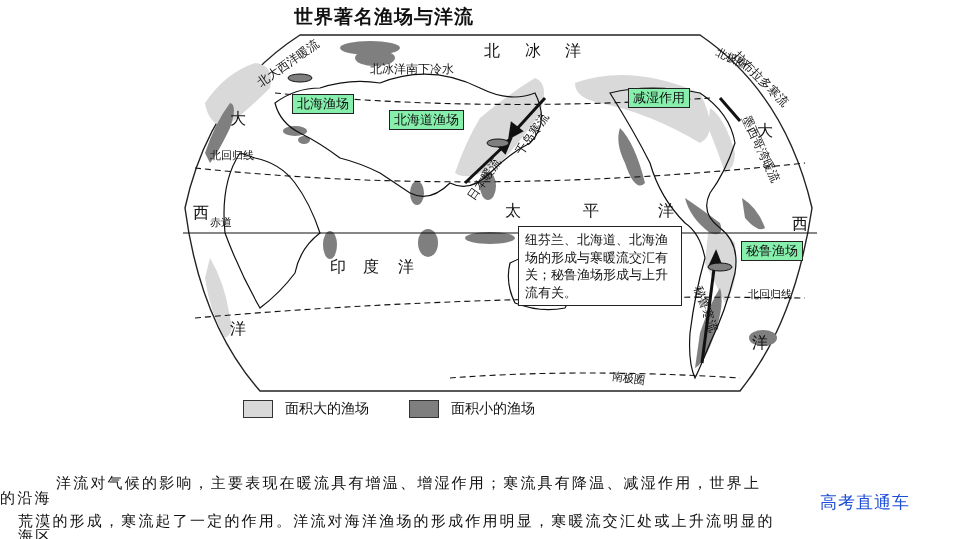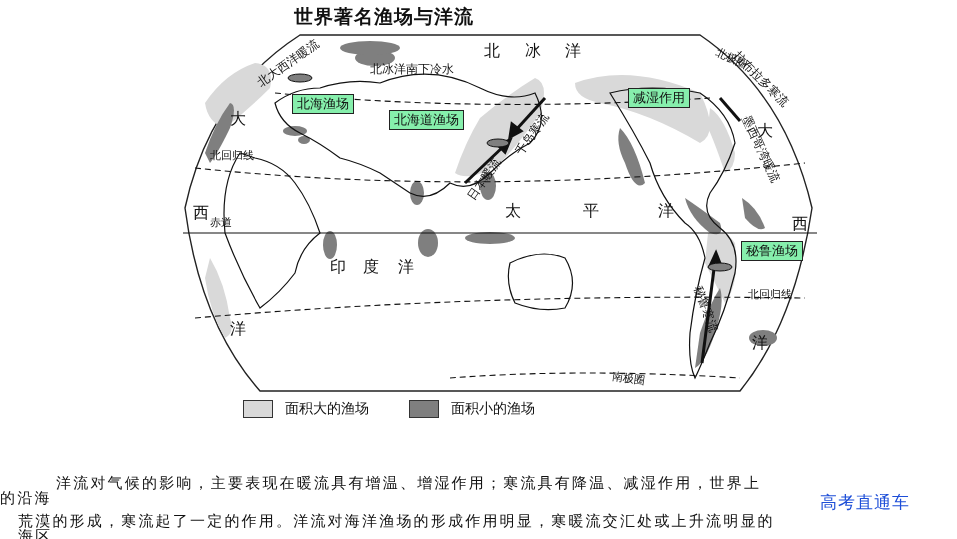--- a/index.html
+++ b/index.html
@@ -130,20 +130,21 @@
   <span class="lbl cur" style="left:545px;top:110px;transform:rotate(65deg)">墨西哥湾暖流</span>
   <span class="lbl cur" style="left:280px;top:140px;transform:rotate(-55deg)">日本暖流</span>
   <span class="lbl cur" style="left:328px;top:95px;transform:rotate(-55deg)">千岛寒流</span>
   <span class="lbl cur" style="left:502px;top:270px;transform:rotate(70deg)">秘鲁寒流</span>
 
   <div class="boxlbl" style="left:112px;top:61px">北海渔场</div>
   <div class="boxlbl" style="left:209px;top:77px">北海道渔场</div>
   <div class="boxlbl" style="left:448px;top:55px">减湿作用</div>
   <div class="boxlbl" style="left:561px;top:208px">秘鲁渔场</div>
 
+  <div class="note" style="left:338px;top:193px">纽芬兰、北海道、北海渔场的形成与寒暖流交汇有关；秘鲁渔场形成与上升流有关。</div>
 </div>
 
 <div class="legend">
   <div class="item">
     <span class="swatch" style="background:#d9d9d9"></span>
     <span>面积大的渔场</span>
   </div>
   <div class="item">
     <span class="swatch" style="background:#7f7f7f"></span>
     <span>面积小的渔场</span>

